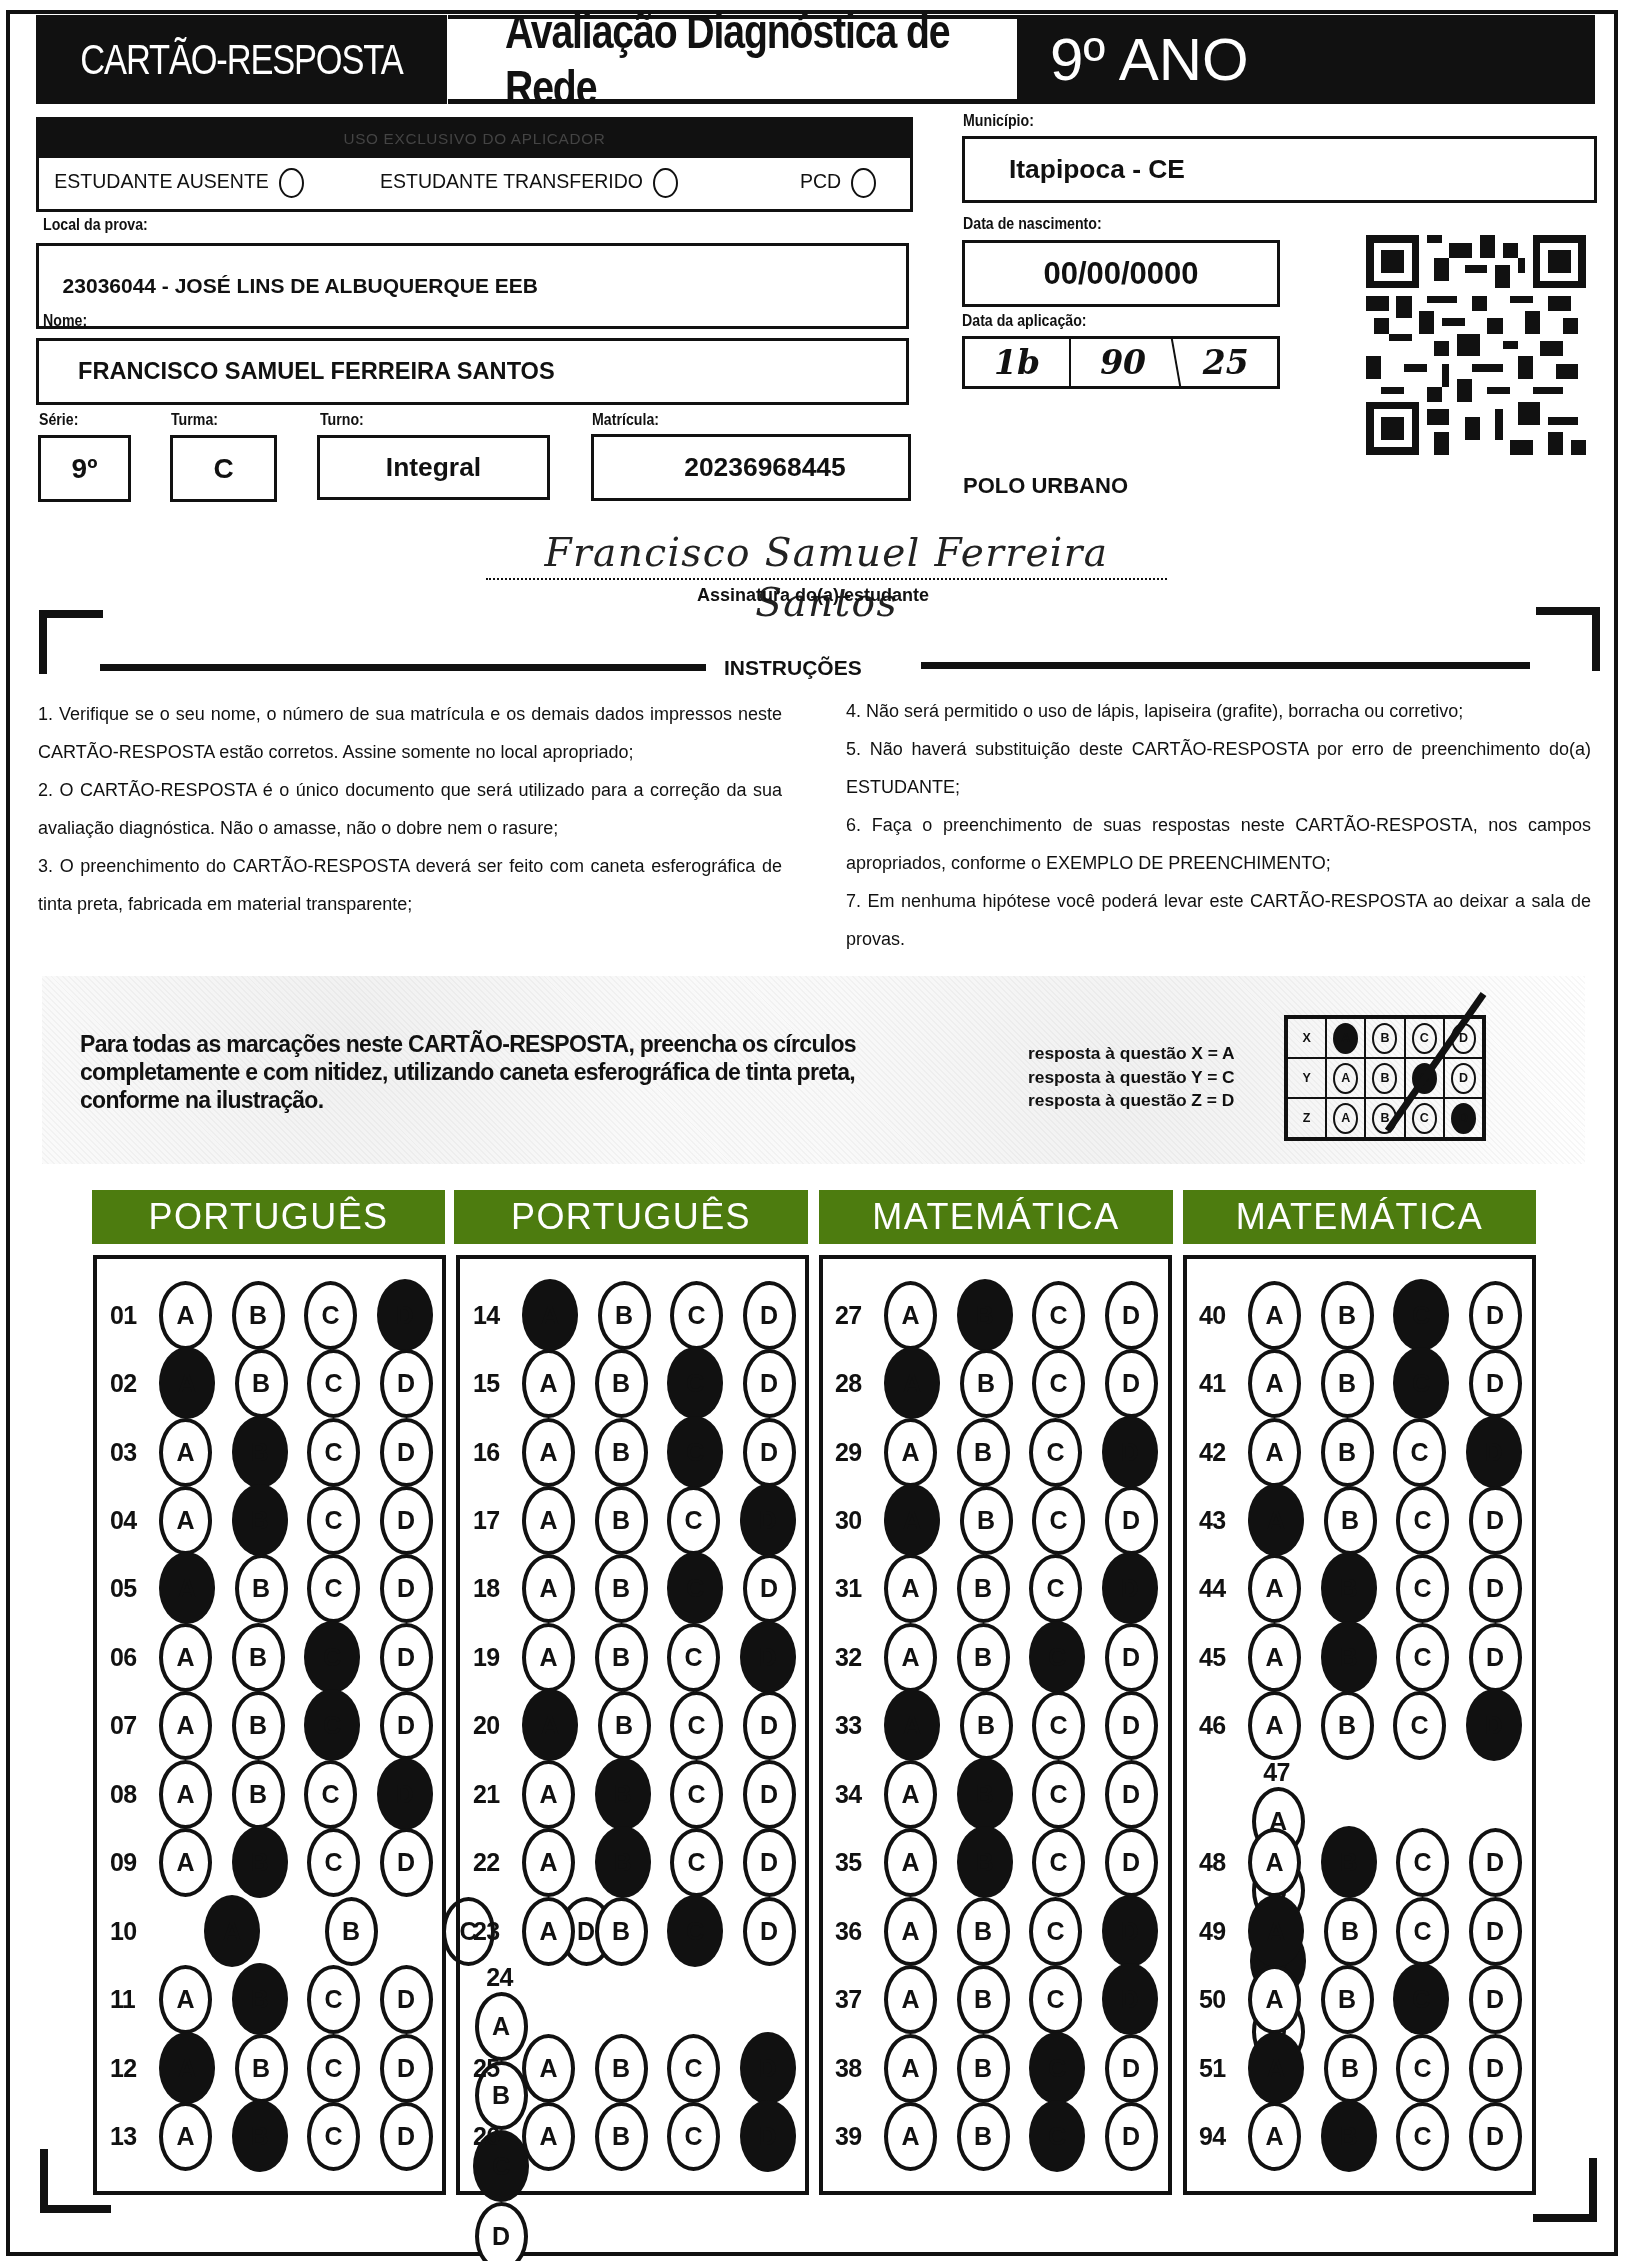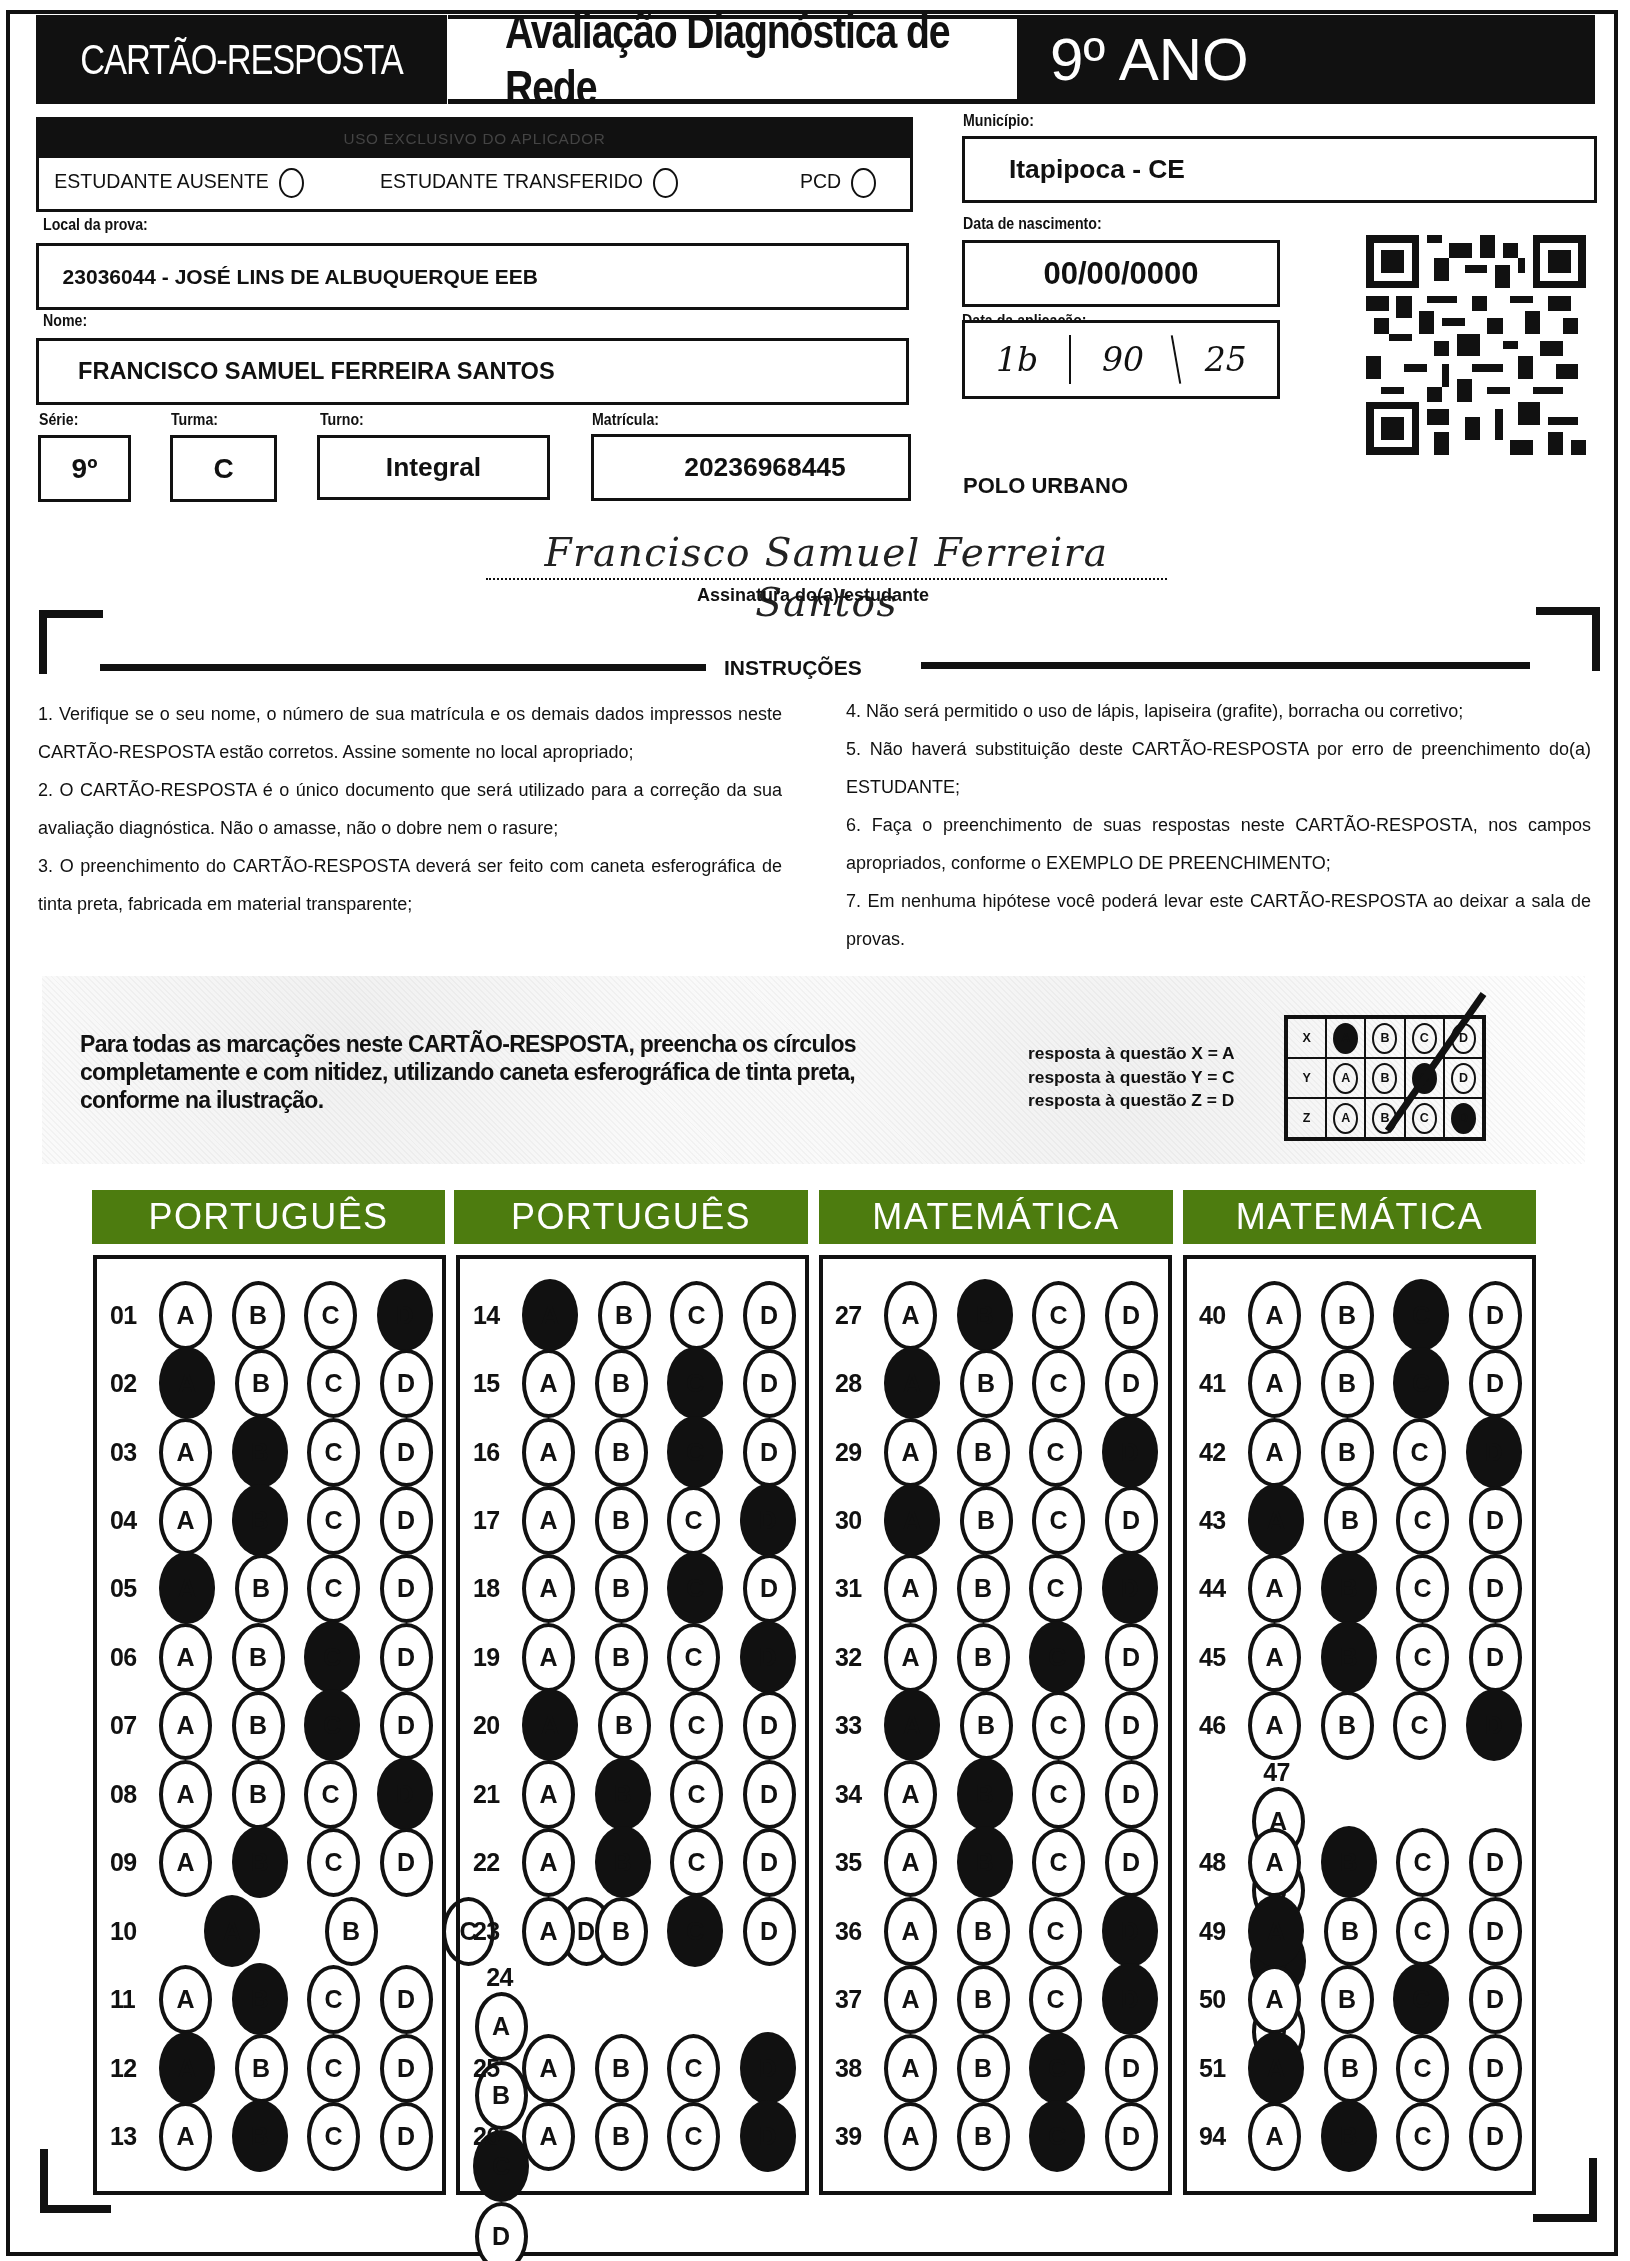--- a/index.html
+++ b/index.html
@@ -87,21 +87,21 @@
 <div class="abs field" style="left:962px;top:136px;width:635px;height:67px;padding-left:44px;font-size:26.4px;">
     <span>Itapipoca - CE</span>
   </div>
 
 <div class="abs label" style="left:963px;top:214px;">Data de nascimento:</div>
 <div class="abs field" style="left:962px;top:240px;width:318px;height:67px;justify-content:center;font-size:31px;">
     <span>00/00/0000</span>
   </div>
 
 <div class="abs label" style="left:962px;top:311px;">Data da aplicação:</div>
-<div class="abs field" style="left:962px;top:320px;width:318px;height:79px;font-family:'DejaVu Serif',serif;font-style:italic;font-weight:normal;font-size:33px;">
+<div class="abs field" style="left:962px;top:336px;width:318px;height:53px;font-family:'DejaVu Serif',serif;font-style:italic;font-weight:bold;font-size:33px;">
   <span style="width:104px;text-align:center;">1b</span>
   <span style="width:2.1px;height:49px;background:#111;"></span>
   <span style="width:104px;text-align:center;">90</span>
   <span style="width:2.1px;height:49px;background:#111;transform:rotate(-10deg);"></span>
   <span style="width:97px;text-align:center;">25</span>
 </div>
 
 <div class="abs" style="left:963px;top:473px;font-size:22px;font-weight:bold;">POLO URBANO</div>
 
 <svg class="abs qr" viewBox="0 0 29 29" shape-rendering="crispEdges">
@@ -157,21 +157,21 @@
       <rect x="20" y="22" width="3" height="3"></rect>
       <rect x="24" y="24" width="4" height="1"></rect>
     <rect x="9" y="26" width="2" height="3"></rect>
       <rect x="19" y="27" width="3" height="2"></rect>
       <rect x="24" y="26" width="2" height="3"></rect>
       <rect x="27" y="27" width="2" height="2"></rect>
   </g>
 </svg>
 
 <div class="abs label" style="left:43px;top:215px;">Local da prova:</div>
-<div class="abs field" style="left:36px;top:243px;width:873px;height:67px;padding-left:23.6px;font-size:21px;">
+<div class="abs field" style="left:36px;top:243px;width:873px;height:86px;padding-left:23.6px;font-size:21px;">
     <span>23036044 - JOSÉ LINS DE ALBUQUERQUE EEB</span>
   </div>
 
 <div class="abs label" style="left:43px;top:311px;">Nome:</div>
 <div class="abs field" style="left:36px;top:338px;width:873px;height:67px;padding-left:39px;font-size:23.6px;">
     <span>FRANCISCO SAMUEL FERREIRA SANTOS</span>
   </div>
 
 <div class="abs label" style="left:39px;top:410px;">Série:</div>
 <div class="abs field" style="left:38px;top:435px;width:93px;height:67px;justify-content:center;font-size:28px;">

